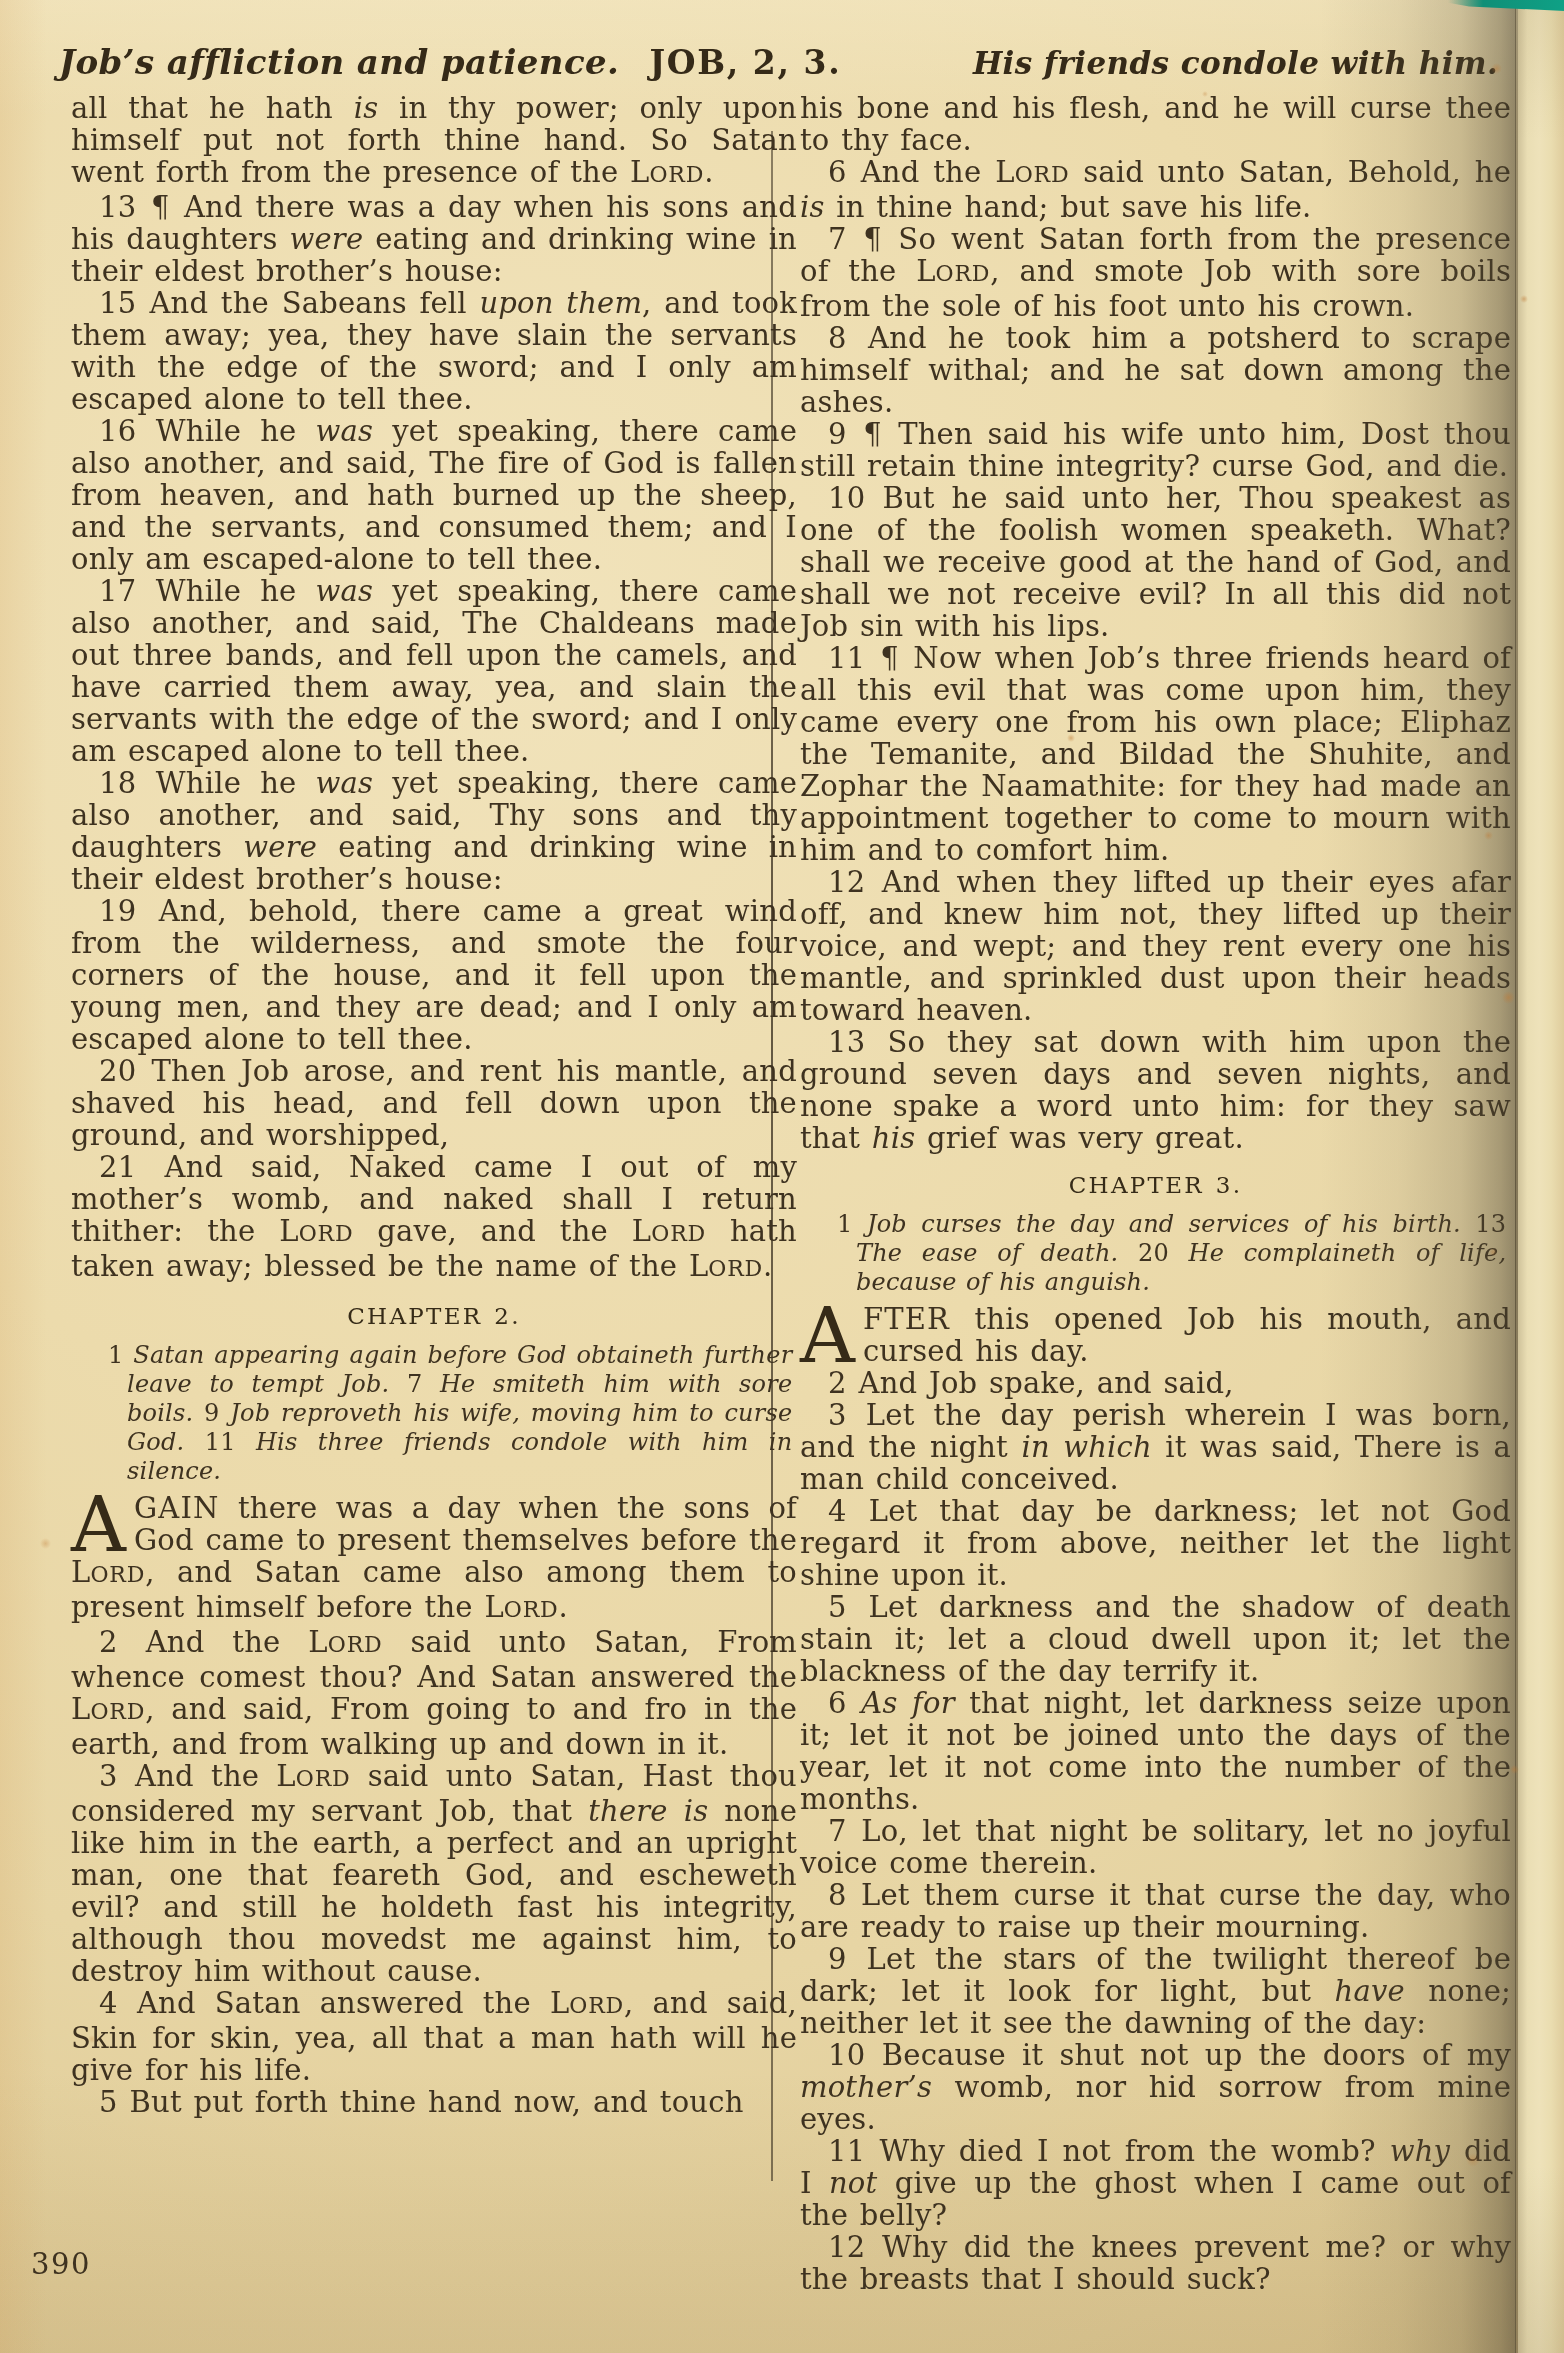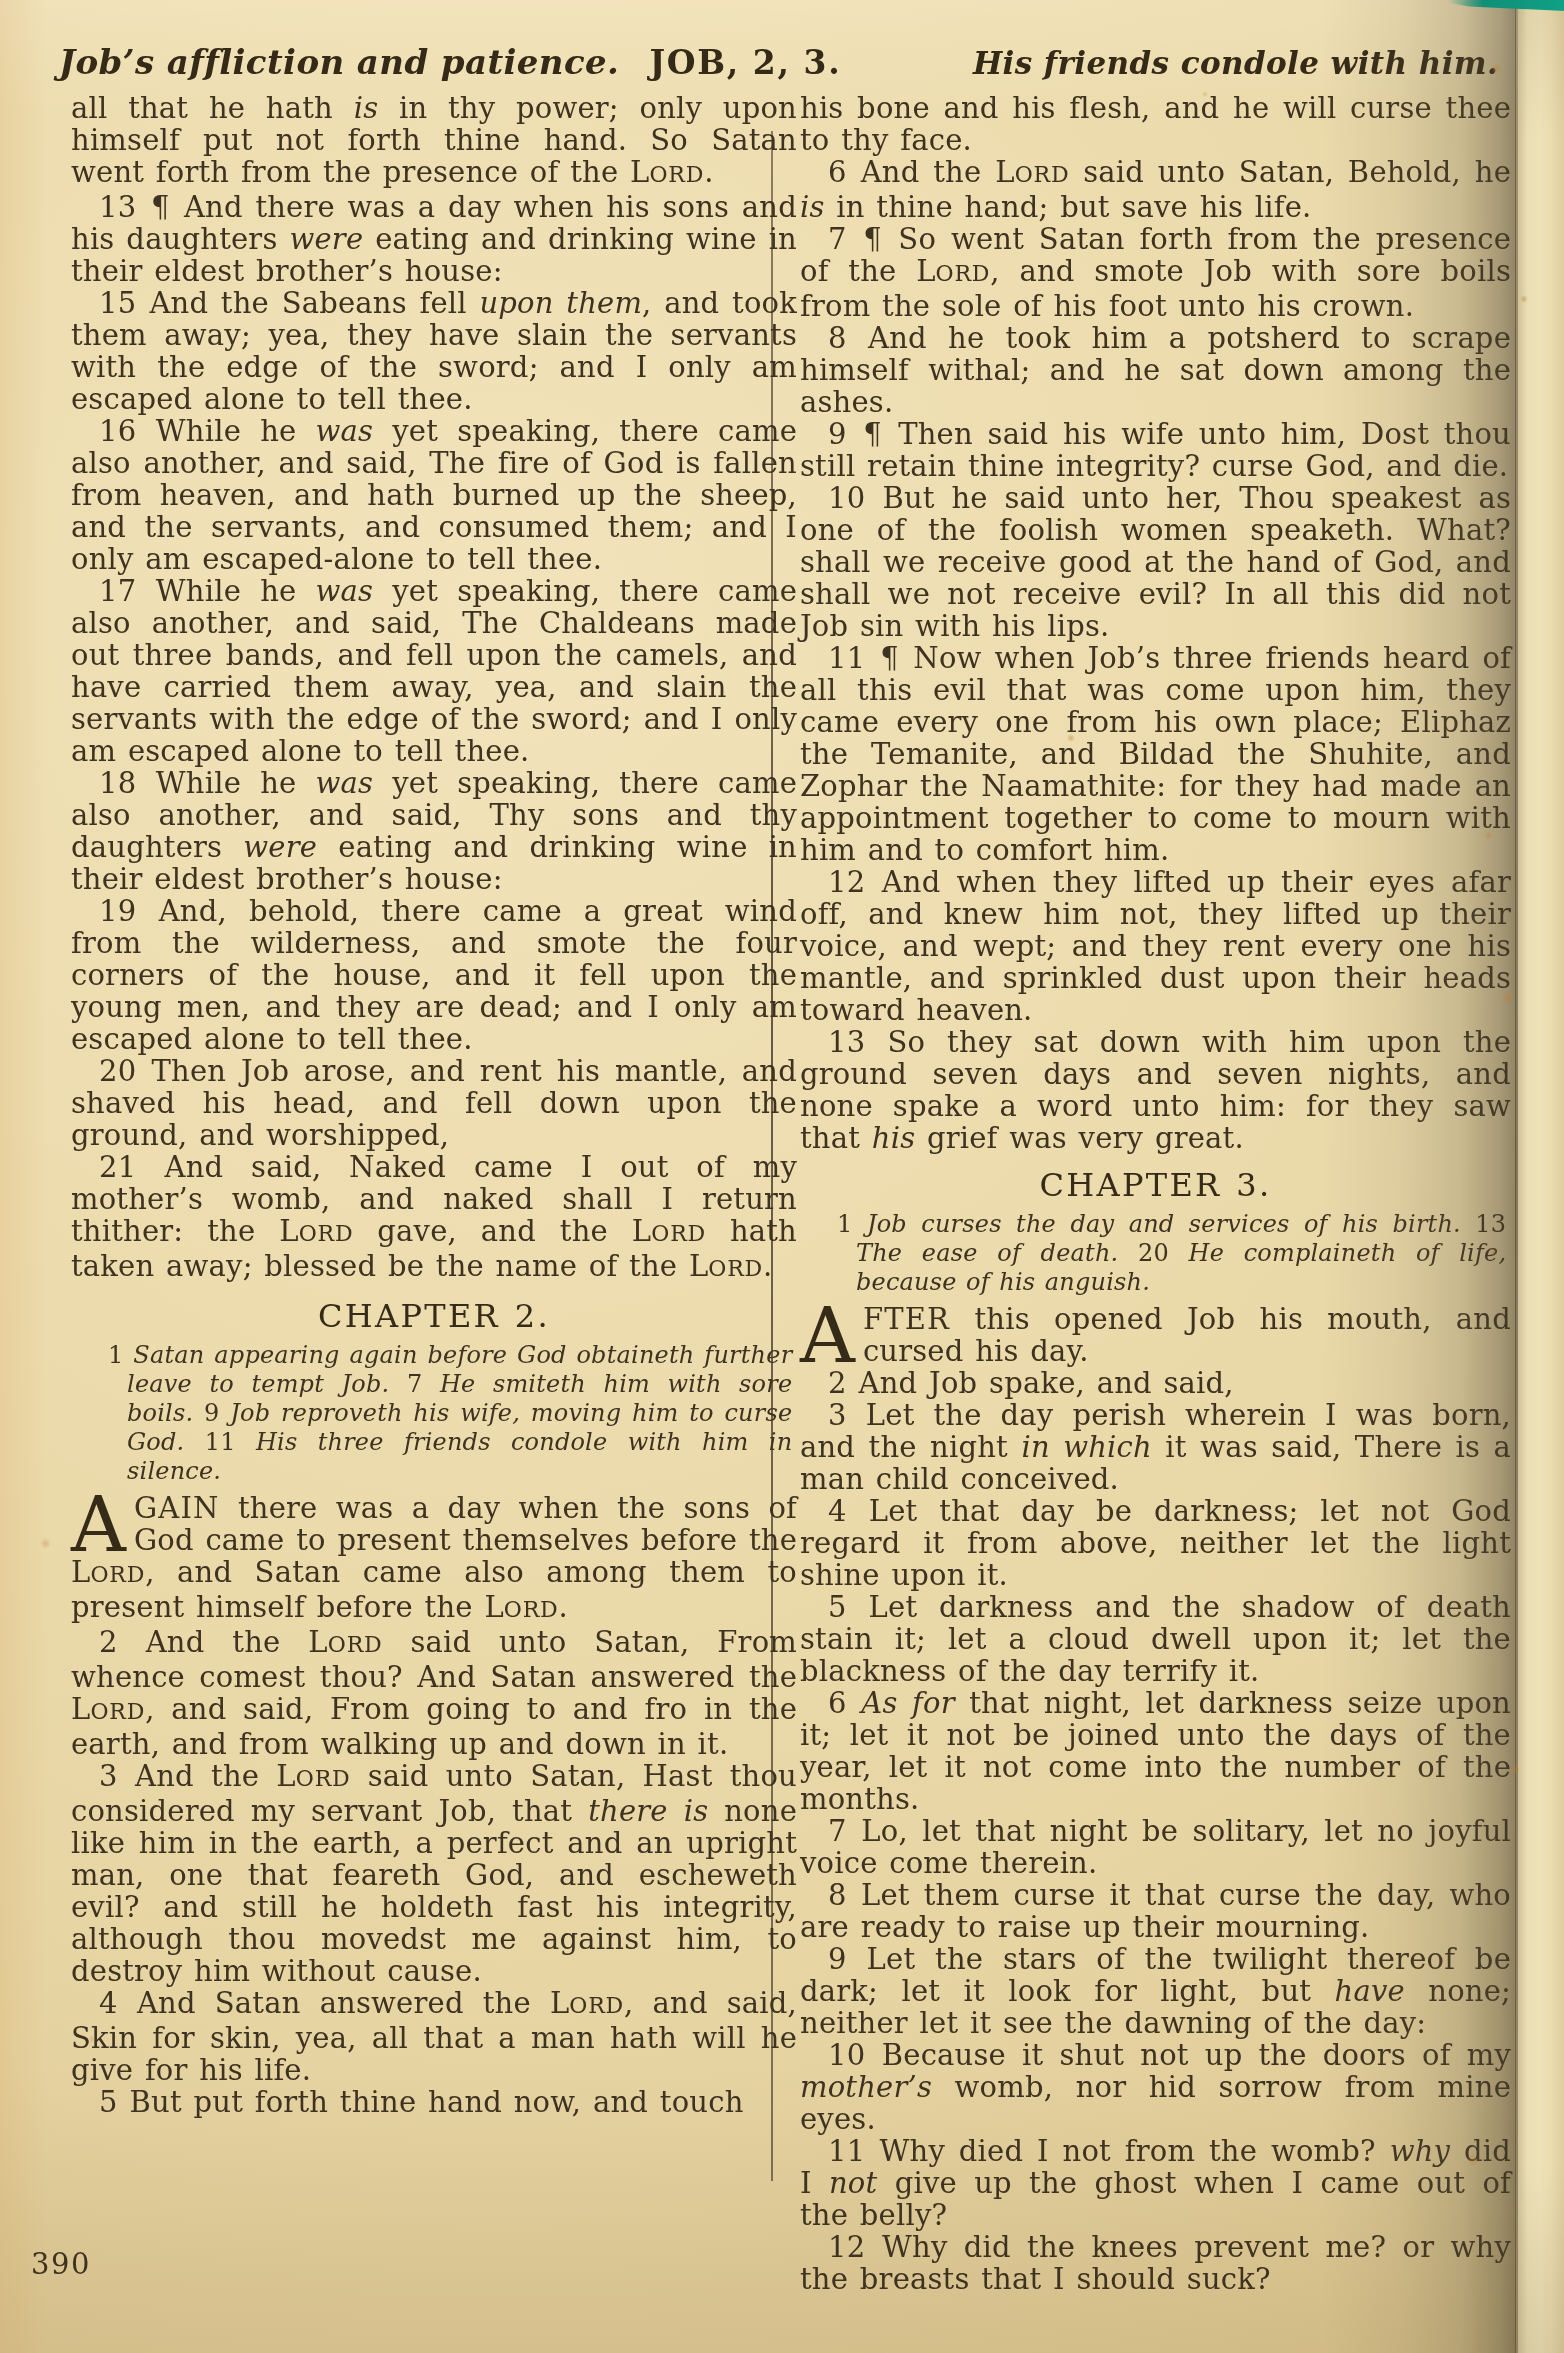--- a/index.html
+++ b/index.html
@@ -65,21 +65,21 @@
   .col-left{left:31px;width:726px;margin-left:40px;}
   .col-right{left:800px;width:711px;}
   .col p{margin:0;}
   .verse{text-indent:28px;}
   .cont{text-indent:0;}
   .dropverse{text-indent:0;}
   .vnum{letter-spacing:0.4px;}
   .pilcrow{padding:0 1.6px;}
   .lord .sc{font-size:.76em;letter-spacing:0.8px;}
   .chapter{
-    text-align:center;font-size:32px;line-height:36px;
+    text-align:center;font-size:23px;line-height:36px;
     letter-spacing:2.3px;margin:12.5px 0 7px !important;text-indent:0;color:#362b18;
   }
   .summary{
     font-size:24px;line-height:29px;margin:0 4.7px 6.3px 0 !important;
     padding-left:56px;text-indent:-19px;word-spacing:1.6px;
   }
   .summary .snum{font-style:normal;}
   .summary .stext{font-style:italic;}
   .dropcap{
     float:left;font-size:76px;line-height:61px;

